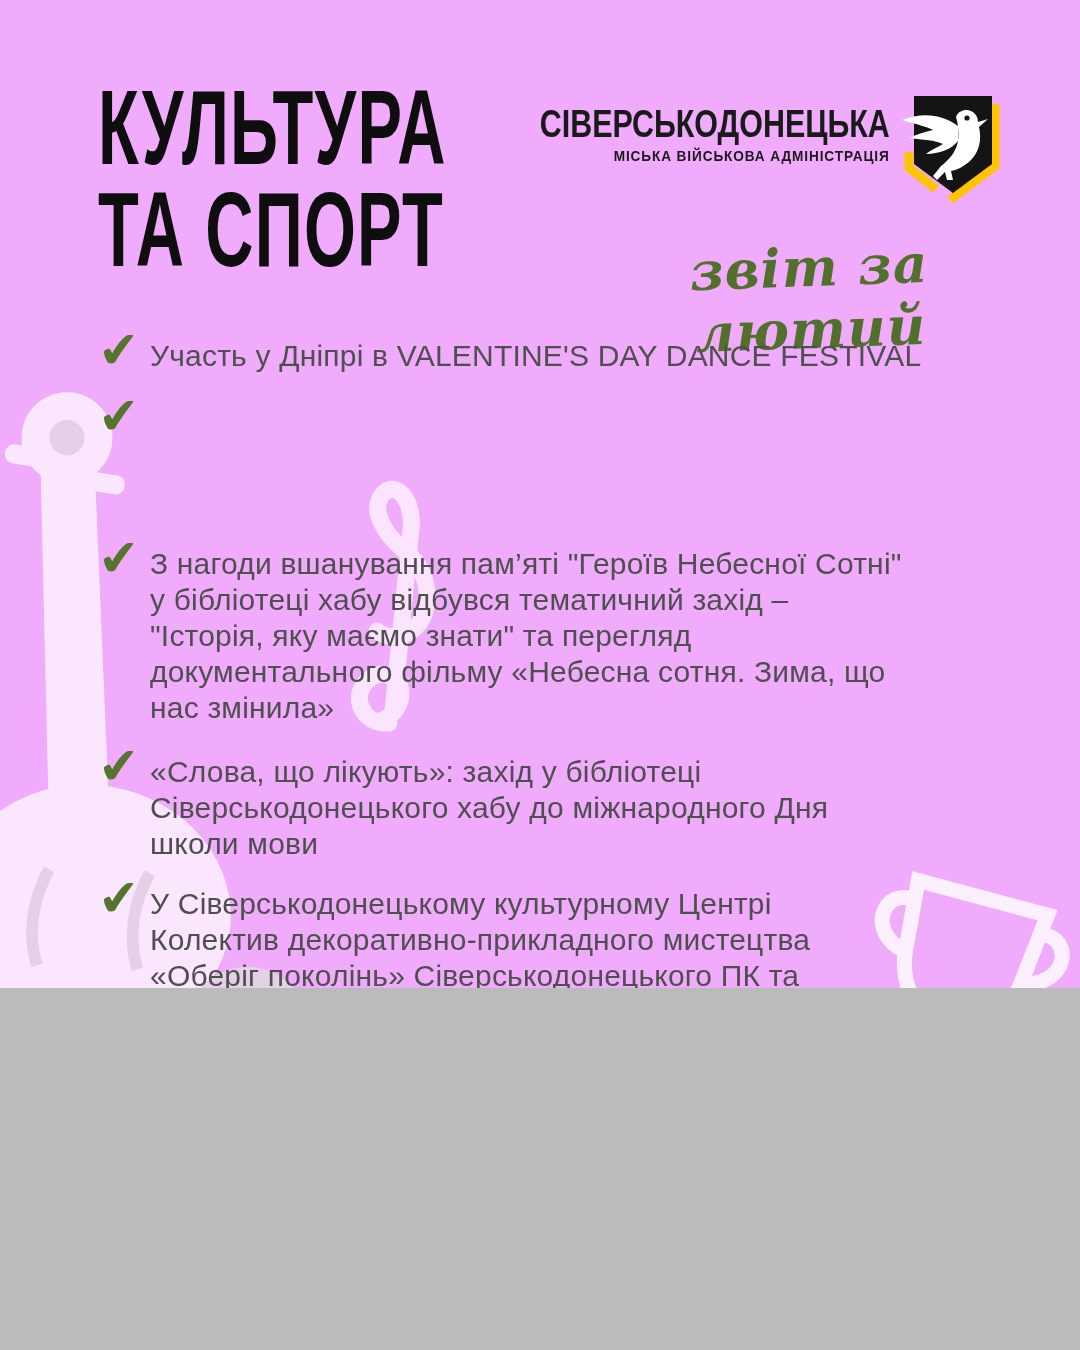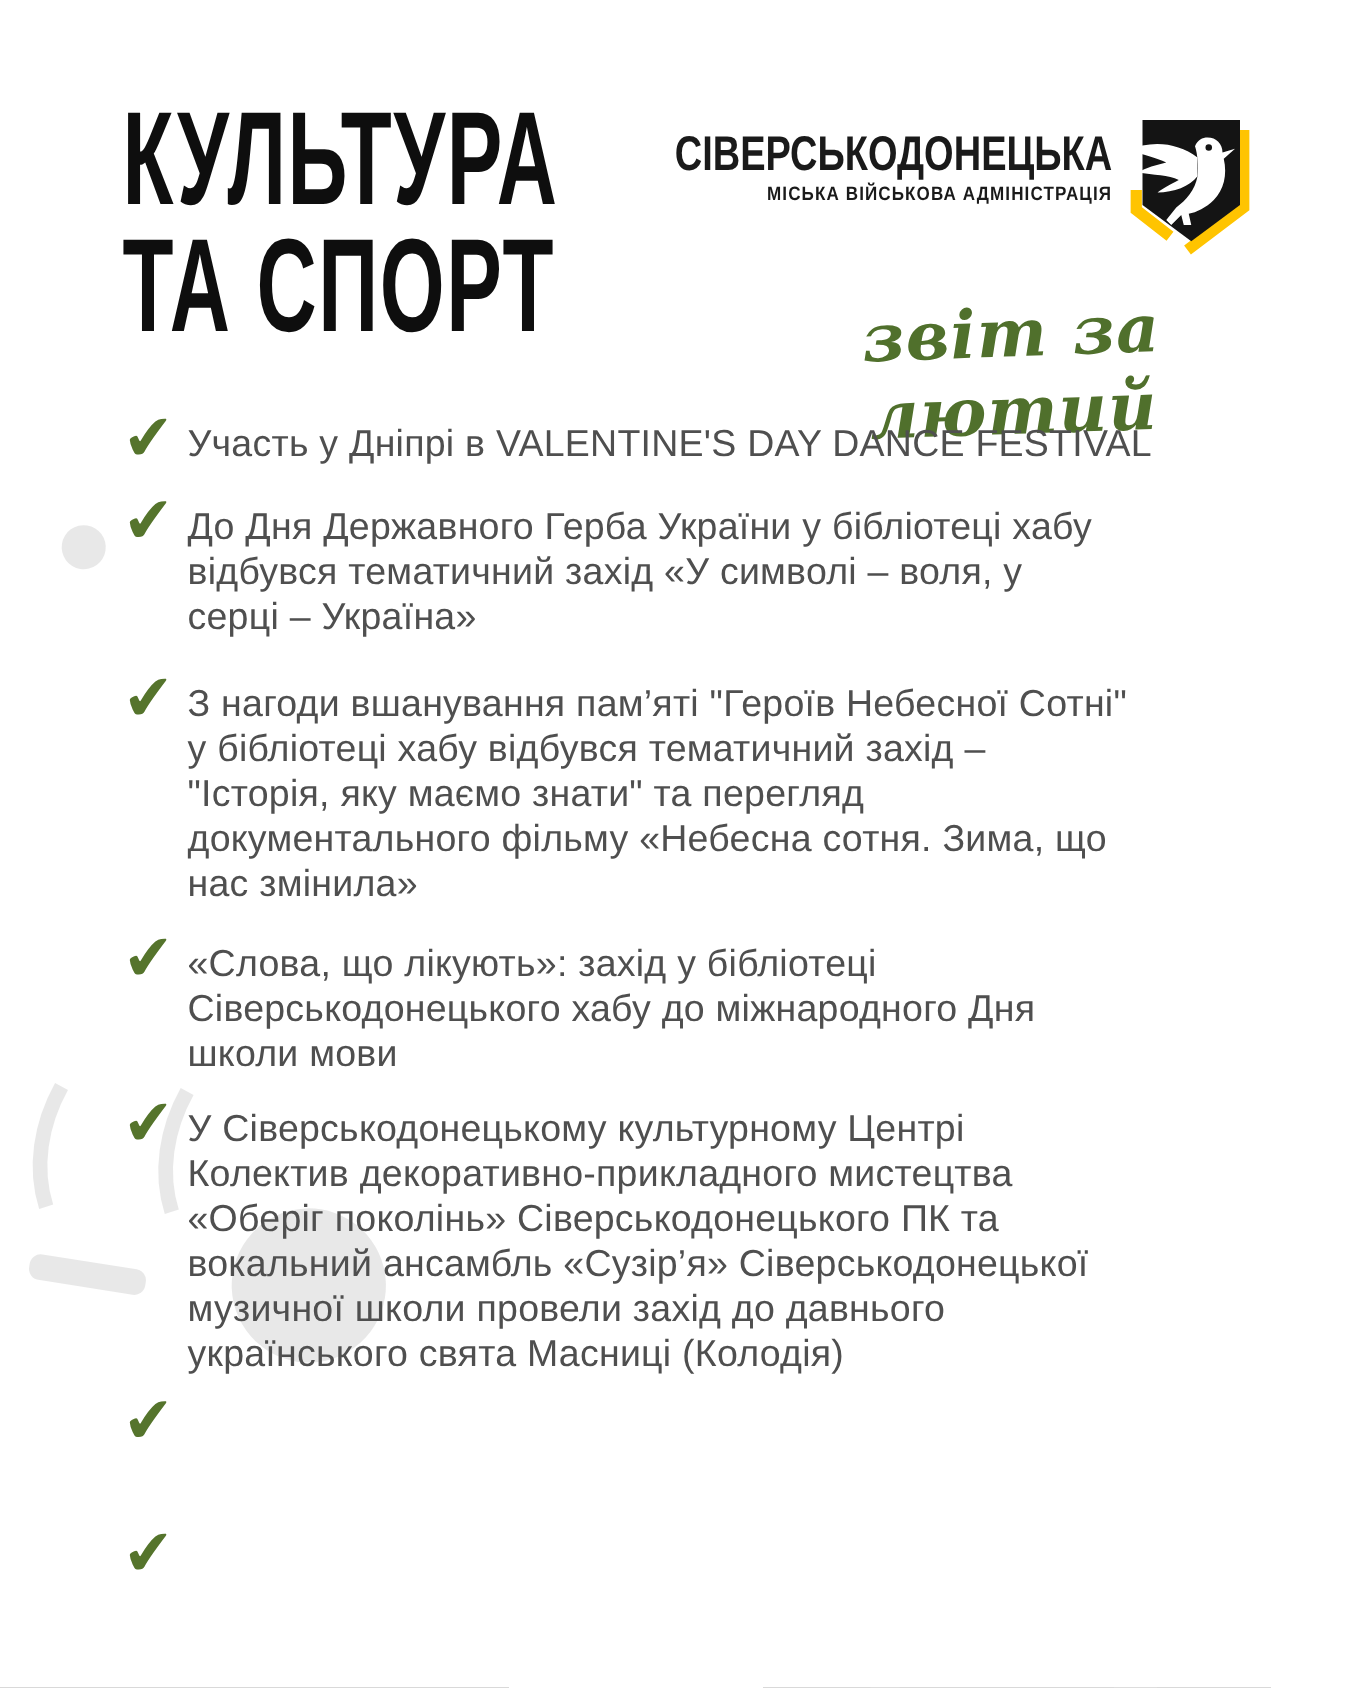--- a/index.html
+++ b/index.html
@@ -1,18 +1,18 @@
 <!DOCTYPE html>
 <html><head>
 <meta charset="utf-8">
 <style>
   html,body { margin:0; padding:0; background:#bbb; }
   .poster {
-    position:relative; width:1080px; height:1350px;
-    background:#ffffff; overflow:hidden;
+    position:relative; width:1080px; height:988px;
+    background:#f0abfc; overflow:hidden;
     font-family:"Liberation Sans", sans-serif;
   }
   
   .title {
     position:absolute; left:98px; top:76px;
     font-size:106px; line-height:102px; font-weight:bold;
     color:#0e0e0e; letter-spacing:2px;
     transform:scaleX(0.63); transform-origin:left top;
     white-space:pre-line;
   }
@@ -128,23 +128,20 @@
   </svg>
 
   <div class="note">звіт за лютий</div>
 
   <div class="item t1">
     <span class="check">✔</span>
     <div class="item-text">Участь у Дніпрі в VALENTINE'S DAY DANCE FESTIVAL</div>
   </div>
   <div class="item t2">
     <span class="check">✔</span>
-    <div class="item-text">До Дня Державного Герба України у бібліотеці хабу
-відбувся тематичний захід «У символі – воля, у
-серці – Україна»</div>
   </div>
   <div class="item t3">
     <span class="check">✔</span>
     <div class="item-text">З нагоди вшанування пам’яті "Героїв Небесної Сотні"
 у бібліотеці хабу відбувся тематичний захід –
 "Історія, яку маємо знати" та перегляд
 документального фільму «Небесна сотня. Зима, що
 нас змінила»</div>
   </div>
   <div class="item t4">

